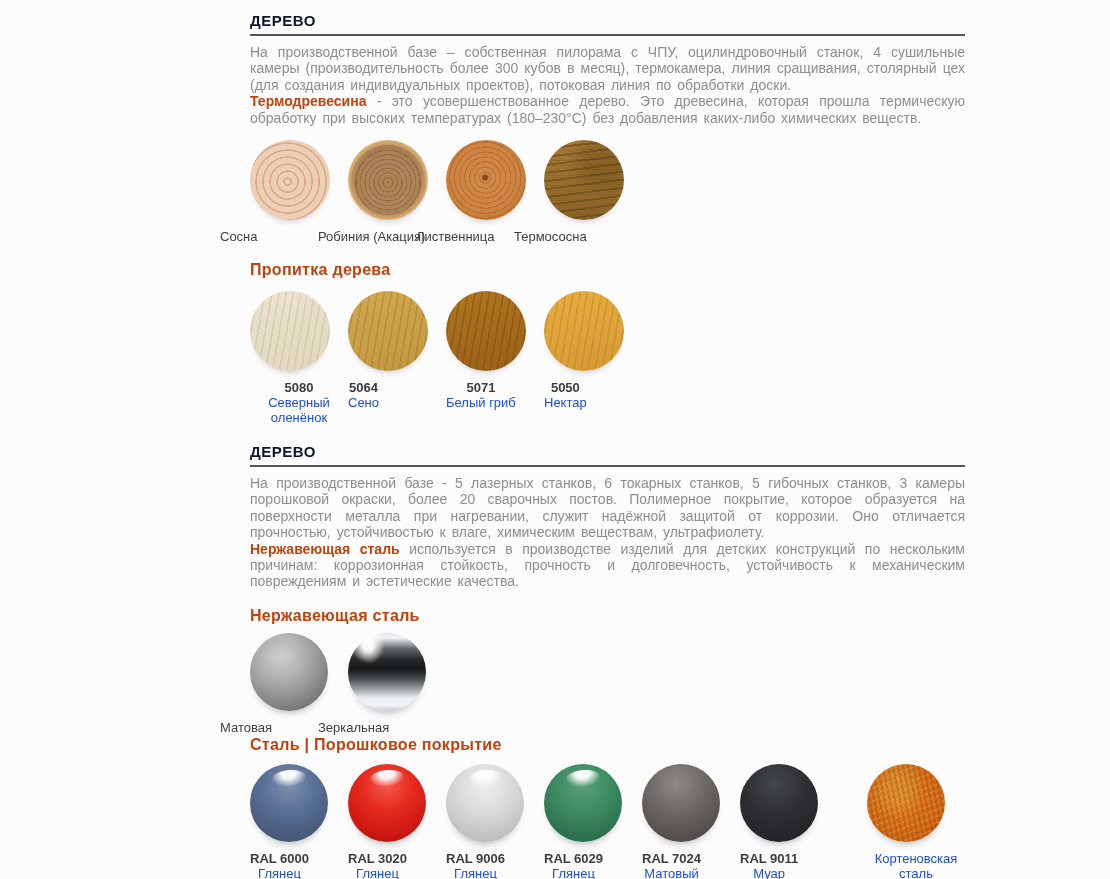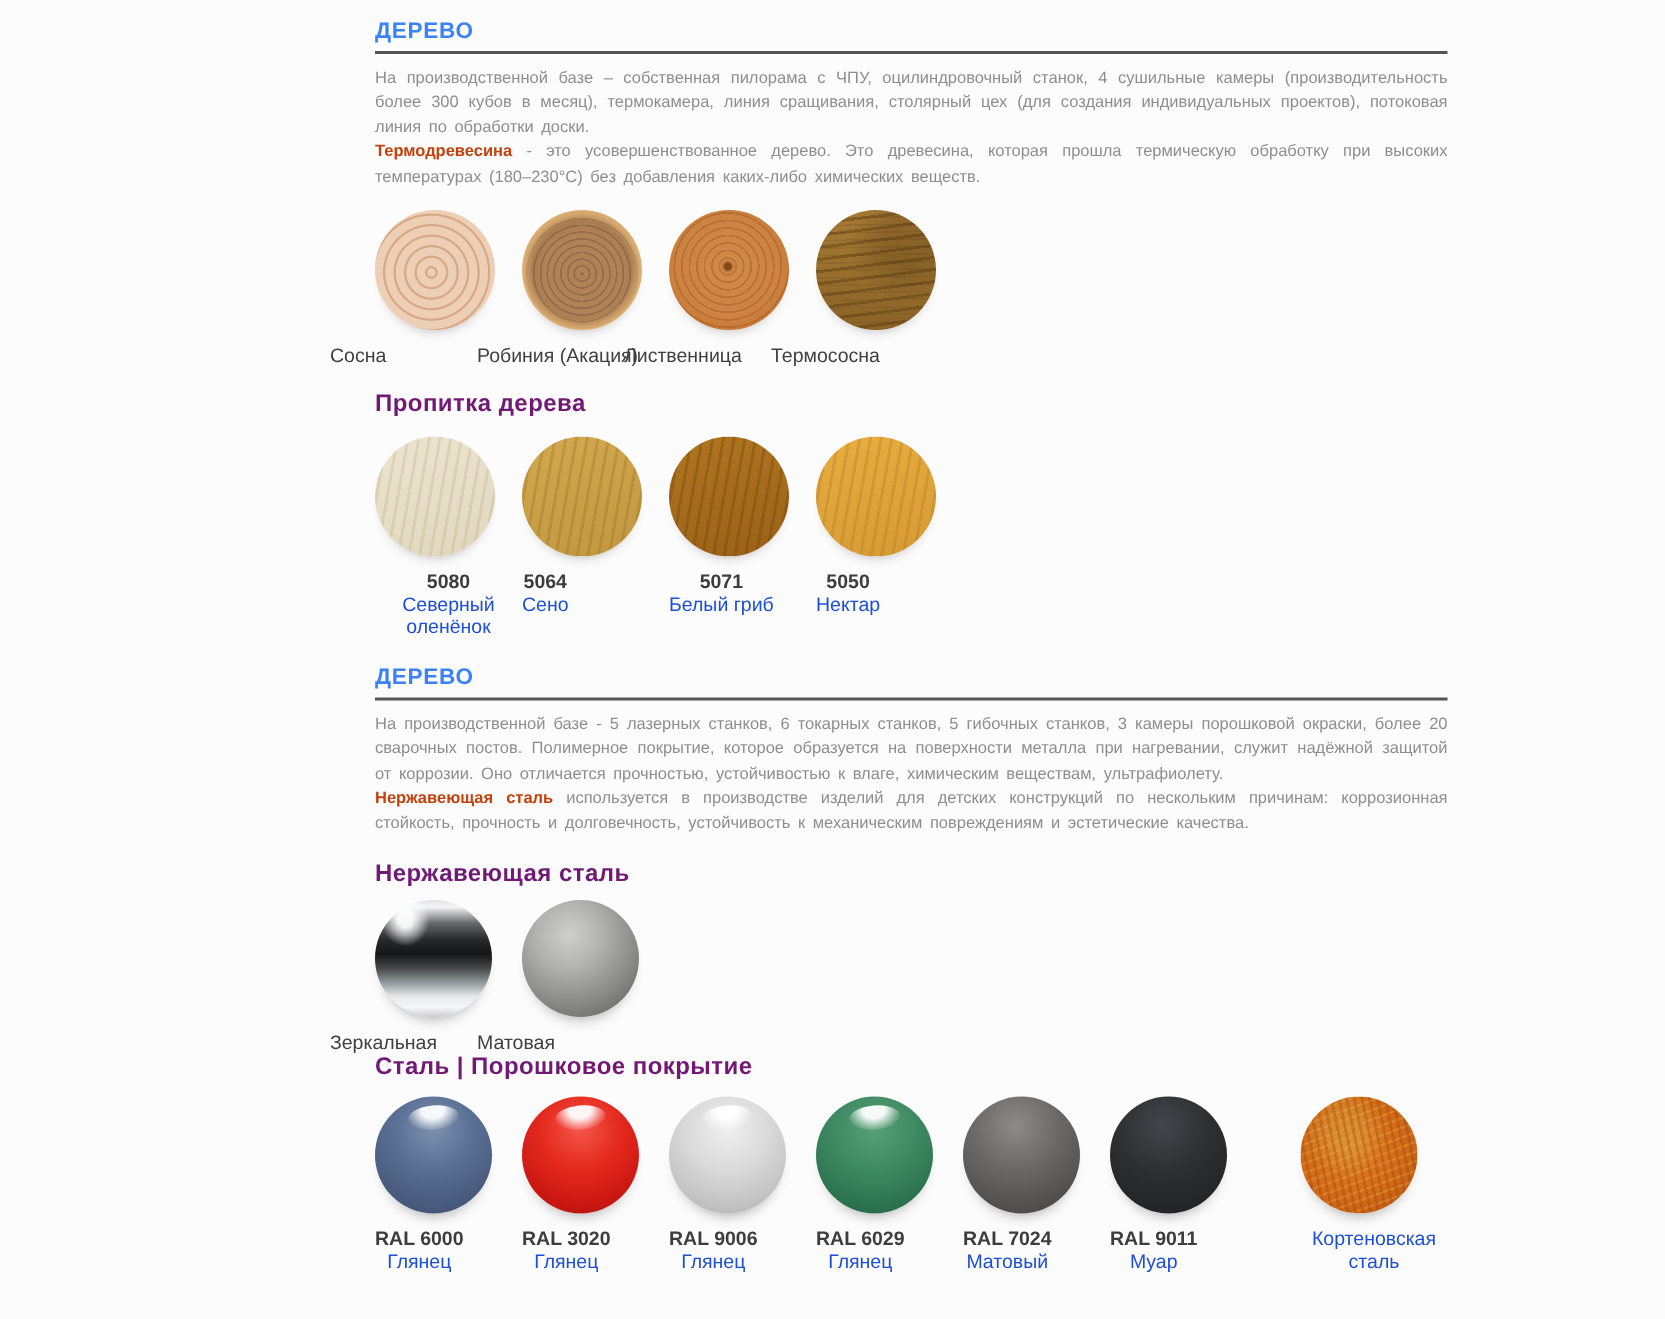--- a/index.html
+++ b/index.html
@@ -1,26 +1,26 @@
 <!DOCTYPE html>
 <html lang="ru"><head>
 <meta charset="utf-8">
 <style>
   html,body{margin:0;padding:0;background:#ffffff;}
   body{font-family:"Liberation Sans","DejaVu Sans",sans-serif;}
   .page{position:relative;width:1110px;height:879px;background:#fcfcfc;overflow:hidden;}
   .content{position:absolute;left:250px;top:12px;width:715px;}
 
-  h2.sec-title{margin:0;font-size:15px;font-weight:700;color:#3b82f6;letter-spacing:.5px;line-height:18px;}
+  h2.sec-title{margin:0;font-size:15px;font-weight:700;color:#0f172a;letter-spacing:.5px;line-height:18px;}
   .rule{height:2px;background:#555555;margin-top:4px;}
-  p.body{margin:8px 0 0;font-size:11px;line-height:16.4px;color:#8e8e8e;text-align:justify;word-spacing:2px;}
+  p.body{margin:8px 0 0;font-size:14px;line-height:16.4px;color:#8e8e8e;text-align:justify;word-spacing:2px;}
   p.body.cont{margin-top:0;}
   p.body b{color:#c2410c;font-weight:700;}
 
-  h3.sub-title{margin:0;font-size:16px;font-weight:700;color:#701a75;letter-spacing:.3px;line-height:19px;}
+  h3.sub-title{margin:0;font-size:16px;font-weight:700;color:#c2410c;letter-spacing:.3px;line-height:19px;}
 
   .swatch-row{display:flex;margin-top:14px;}
   .col{width:98px;display:flex;flex-direction:column;align-items:flex-start;margin:0;}
   .col.push-right{margin-left:auto;}
   .caption{margin-top:9px;font-size:13px;line-height:15px;color:#3f3f3f;text-align:center;}
   .caption .code{font-weight:700;color:#3d3d3d;}
   .caption .name{color:#1d4ed8;}
   .caption.nowrap{white-space:nowrap;margin-left:-30px;margin-right:-30px;}
 
   .circle{width:80px;height:80px;border-radius:50%;position:relative;box-shadow:0 6px 9px -7px rgba(0,0,0,.35);}
@@ -151,27 +151,27 @@
       <h2 class="sec-title">ДЕРЕВО</h2>
       <div class="rule"></div>
       <p class="body">На производственной базе - 5 лазерных станков, 6 токарных станков, 5 гибочных станков, 3 камеры порошковой окраски, более 20 сварочных постов. Полимерное покрытие, которое образуется на поверхности металла при нагревании, служит надёжной защитой от коррозии. Оно отличается прочностью, устойчивостью к влаге, химическим веществам, ультрафиолету.</p>
       <p class="body cont"><b>Нержавеющая сталь</b><span> используется в производстве изделий для детских конструкций по нескольким причинам: коррозионная стойкость, прочность и долговечность, устойчивость к механическим повреждениям и эстетические качества.</span></p>
 
       <div class="stainless-flex">
         <div class="stainless-left">
           <h3 class="sub-title">Нержавеющая сталь</h3>
           <div class="swatch-row">
             <figure class="col">
+              <div class="ball matte"></div>
+              <figcaption class="caption nowrap">Матовая</figcaption>
+            </figure>
+            <figure class="col">
               <div class="ball mirror"></div>
               <figcaption class="caption nowrap">Зеркальная</figcaption>
             </figure>
-            <figure class="col">
-              <div class="ball matte"></div>
-              <figcaption class="caption nowrap">Матовая</figcaption>
-            </figure>
           </div>
         </div>
       </div>
 
       <h3 class="sub-title mt26">Сталь | Порошковое покрытие</h3>
 
       <div class="swatch-row" style="margin-top:10px;">
         <figure class="col">
           <div class="ball glossy r5000"></div>
           <figcaption class="caption">

